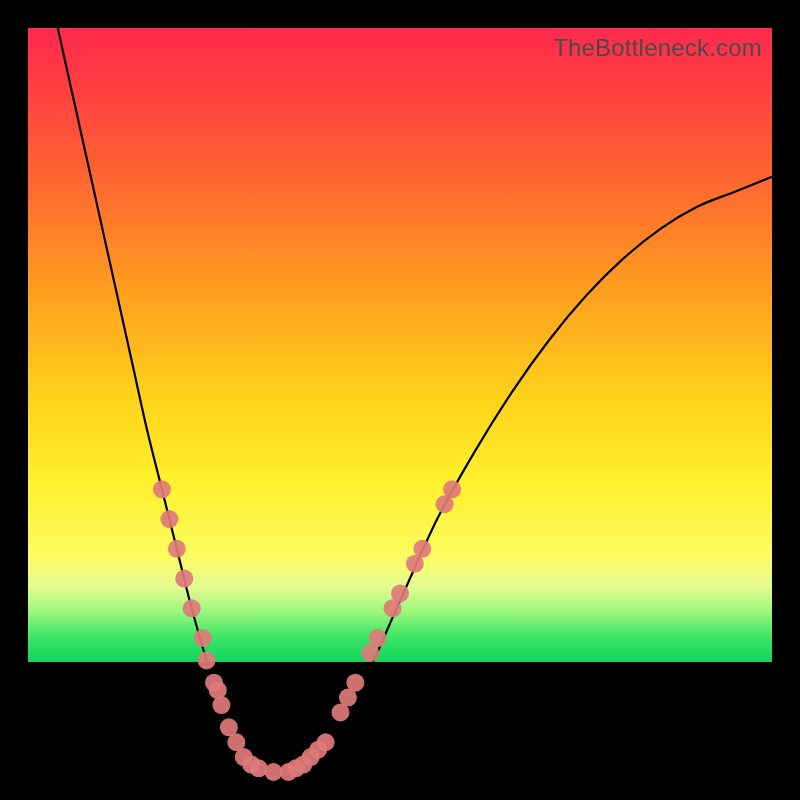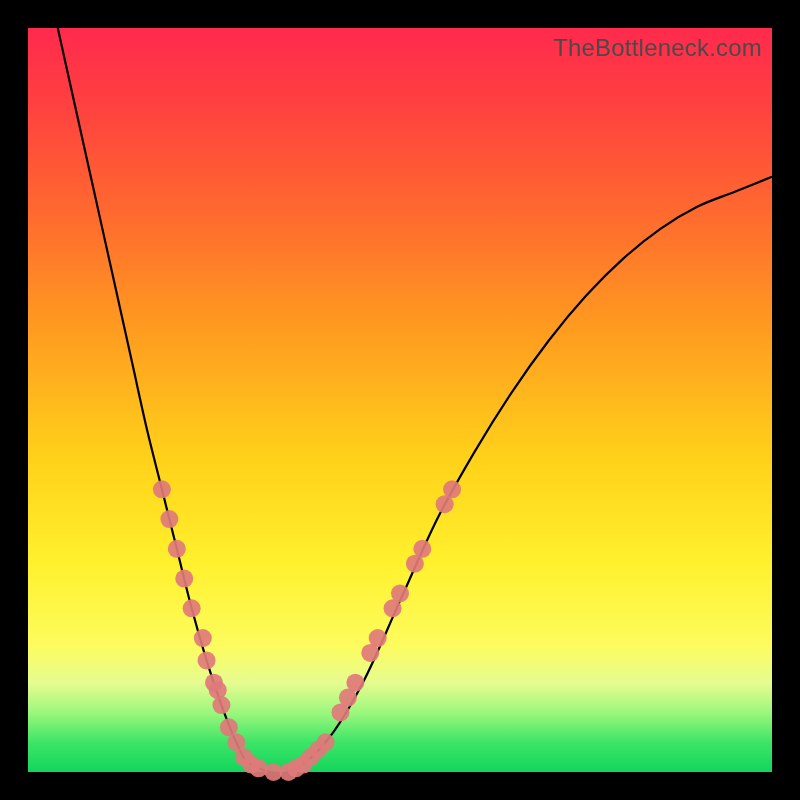--- a/index.html
+++ b/index.html
@@ -17,21 +17,21 @@
     top: 0;
     width: 800px;
     height: 800px;
     background: #000;
   }
   .plot {
     position: absolute;
     left: 28px;
     top: 28px;
     width: 744px;
-    height: 744px;
+    height: 634px;
     background: linear-gradient(to bottom,
       #ff2a4d 0%,
       #ff4040 10%,
       #ff6a2f 25%,
       #ff9a20 40%,
       #ffd21a 58%,
       #fff12e 72%,
       #fdfc5e 83%,
       #e6fc90 88%,
       #9df77d 92%,

